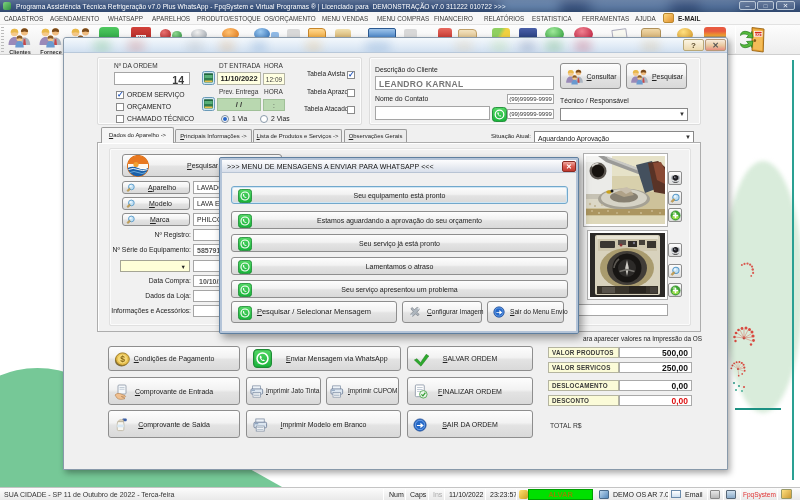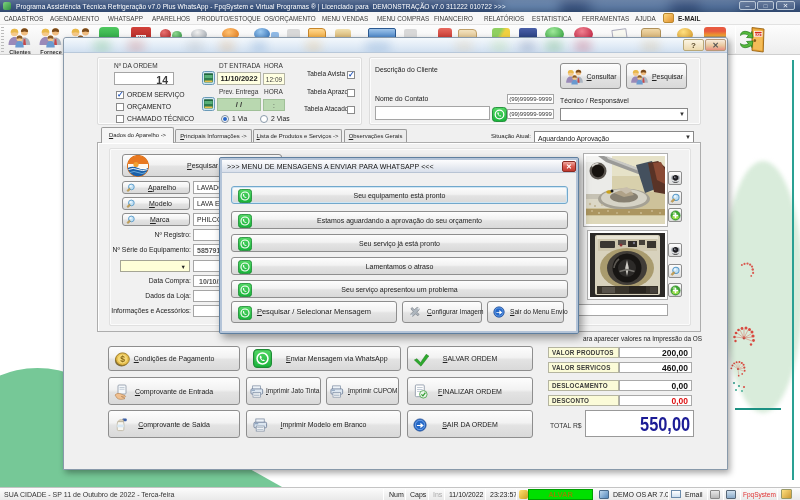--- a/index.html
+++ b/index.html
@@ -326,21 +326,21 @@
     <div class="abs" style="left:578px;top:3px;width:17px;height:11px;background:#cfa868;opacity:.25;filter:blur(5px);"></div>
     <div class="abs" style="left:641px;top:2px;width:18px;height:12px;background:#e85a40;opacity:.22;filter:blur(5px);"></div>
     <div class="abs" style="left:619px;top:1px;width:21px;height:12px;background:linear-gradient(180deg,#fbf4e2,#ecd9ae);border:1px solid #b8a878;border-radius:2px;color:#5a4a2a;font-size:8px;font-weight:bold;text-align:center;line-height:11px;">?</div>
     <div class="abs" style="left:641px;top:1px;width:21px;height:12px;background:linear-gradient(180deg,#f8ecdc 0%,#eac8a0 55%,#e89080 100%);border:1px solid #b89878;border-radius:2px;color:#555;font-size:8px;font-weight:bold;text-align:center;line-height:11px;">✕</div>
   </div>
 
   <div class="abs" style="left:33px;top:19px;width:265px;height:68px;border:1px solid #dcdcdc;border-radius:2px;box-shadow:inset 0 0 0 1px #fcfcfc;"></div>
   <div class="abs" style="left:305px;top:19px;width:332px;height:68px;border:1px solid #dcdcdc;border-radius:2px;box-shadow:inset 0 0 0 1px #fcfcfc;"></div>
 
   <div class="lbl" style="left:50px;top:25px;font-size:6.5px;color:#333;">Nº DA ORDEM</div>
-  <div class="fld" style="left:50px;top:34px;width:60px;height:13px;">
+  <div class="fld" style="left:50px;top:34px;width:76px;height:13px;">
       <div style="position:absolute;right:5px;top:1px;font-size:10.5px;font-weight:bold;color:#3a3a3a;">14</div>
     </div>
   <div class="cb" style="left:52px;top:53px;"></div>
     <div class="ck" style="left:53px;top:53px;">✓</div>
   <div class="lbl" style="left:63px;top:54px;font-size:6.8px;">ORDEM SERVIÇO</div>
   <div class="cb" style="left:52px;top:65px;"></div>
   <div class="lbl" style="left:63px;top:66px;font-size:6.8px;">ORÇAMENTO</div>
   <div class="cb" style="left:52px;top:77px;"></div>
   <div class="lbl" style="left:63px;top:78px;font-size:6.8px;">CHAMADO TÉCNICO</div>
 
@@ -366,20 +366,23 @@
 
   <div class="lbl" style="left:243px;top:33px;width:38px;text-align:right;font-size:6.5px;">Tabela Avista</div>
   <div class="cb" style="left:283px;top:33px;"></div>
     <div class="ck" style="left:284px;top:33px;">✓</div>
   <div class="lbl" style="left:243px;top:51px;width:38px;text-align:right;font-size:6.5px;">Tabela Aprazo</div>
   <div class="cb" style="left:283px;top:51px;"></div>
   <div class="lbl" style="left:240px;top:68px;width:41px;text-align:right;font-size:6.5px;">Tabela Atacado</div>
   <div class="cb" style="left:283px;top:68px;"></div>
 
   <div class="lbl" style="left:311px;top:29px;font-size:6.8px;">Descrição do Cliente</div>
+  <div class="fld" style="left:311px;top:38px;width:179px;height:14px;">
+      <div style="position:absolute;left:3px;top:2px;font-size:8.5px;font-weight:bold;color:#777;letter-spacing:.3px;">LEANDRO KARNAL</div>
+    </div>
   <div class="lbl" style="left:311px;top:58px;font-size:6.8px;">Nome do Contato</div>
   <div class="fld" style="left:311px;top:68px;width:115px;height:14px;"></div>
   <div class="fld" style="left:443px;top:56px;width:47px;height:10px;text-align:center;font-size:6px;color:#333;line-height:9px;">(99)99999-9999</div>
   <svg class="abs" style="left:428px;top:69px;width:15px;height:15px">
       <use href="#wa"></use>
     </svg>
   <div class="fld" style="left:443px;top:71px;width:47px;height:10px;text-align:center;font-size:6px;color:#333;line-height:9px;">(99)99999-9999</div>
   <div class="btn" style="left:496px;top:25px;width:61px;height:26px;">
     <svg style="width:20px;height:17px;margin-right:2px">
         <use href="#people2"></use>
@@ -608,31 +611,28 @@
   </div>
   <div class="btn" style="left:343px;top:372px;width:126px;height:28px;">
     <svg style="width:14px;height:14px;position:absolute;left:5px;top:7px;">
         <use href="#bluearr"></use>
       </svg>
     <span><u>S</u>AIR DA ORDEM</span>
   </div>
 
   <div class="lbl" style="left:519px;top:298px;font-size:6.4px;color:#222;">ara aparecer valores na Impressão da OS</div>
   <div class="ylb" style="left:484px;top:309px;">VALOR PRODUTOS</div>
-  <div class="vlb" style="left:555px;top:309px;">200,00</div>
+  <div class="vlb" style="left:555px;top:309px;">500,00</div>
   <div class="ylb" style="left:484px;top:324px;">VALOR SERVICOS</div>
-  <div class="vlb" style="left:555px;top:324px;">460,00</div>
+  <div class="vlb" style="left:555px;top:324px;">250,00</div>
   <div class="ylb" style="left:484px;top:342px;">DESLOCAMENTO</div>
   <div class="vlb" style="left:555px;top:342px;">0,00</div>
   <div class="ylb" style="left:484px;top:357px;">DESCONTO</div>
   <div class="vlb" style="left:555px;top:357px;color:#dd1111;">0,00</div>
   <div class="lbl" style="left:486px;top:385px;font-size:6.8px;color:#333;">TOTAL R$</div>
-  <div class="abs" style="left:521px;top:372px;width:109px;height:27px;background:#fff;border:1px solid #999;">
-    <div style="position:absolute;right:3px;top:2px;font-size:20px;font-weight:bold;color:#1c1c96;transform:scaleX(.82);transform-origin:right;">550,00</div>
-  </div>
 </div>
 
 <div id="modal" class="abs" style="z-index:50;left:219px;top:157px;width:360px;height:177px;background:#f0f0f0;border:1px solid #5f7f9f;box-shadow:inset 0 0 0 2px #b4c4d8, 3px 4px 8px rgba(0,0,0,.4);border-radius:2px;">
   <div class="abs" style="left:2px;top:2px;width:354px;height:13px;background:linear-gradient(180deg,#fdfdfe 0%,#e9ecf2 55%,#d8dfea 100%);border-bottom:1px solid #b8c4d4;">
     <div class="abs" style="left:5px;top:3px;font-size:7px;color:#111;white-space:nowrap;letter-spacing:.1px;">&gt;&gt;&gt; MENU DE MENSAGENS A ENVIAR PARA WHATSAPP &lt;&lt;&lt;</div>
     <div class="abs" style="left:340px;top:1px;width:14px;height:11px;background:linear-gradient(180deg,#f0a8a0 0%,#d85a50 50%,#c03a30 100%);border:1px solid #8a2a22;border-radius:2px;color:#fff;font-size:7px;font-weight:bold;text-align:center;line-height:10px;">✕</div>
   </div>
   <div class="btn" style="left:11px;top:28px;width:337px;height:18px;border:1px solid #72a8cc;box-shadow:inset 0 0 0 1px #cfe6f4;">
     <svg style="width:14px;height:14px;position:absolute;left:6px;top:2px;">
         <use href="#wa"></use>

